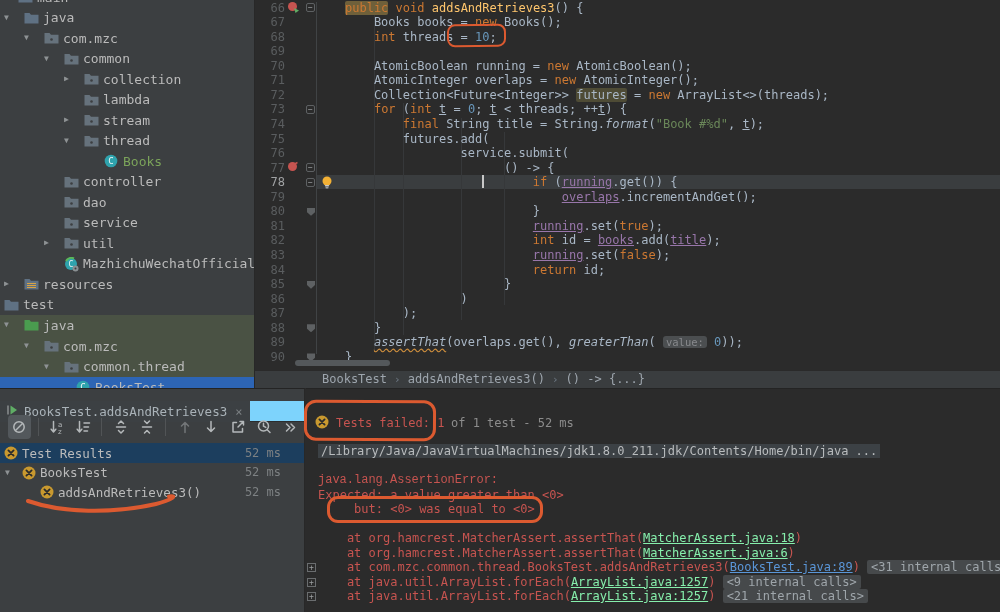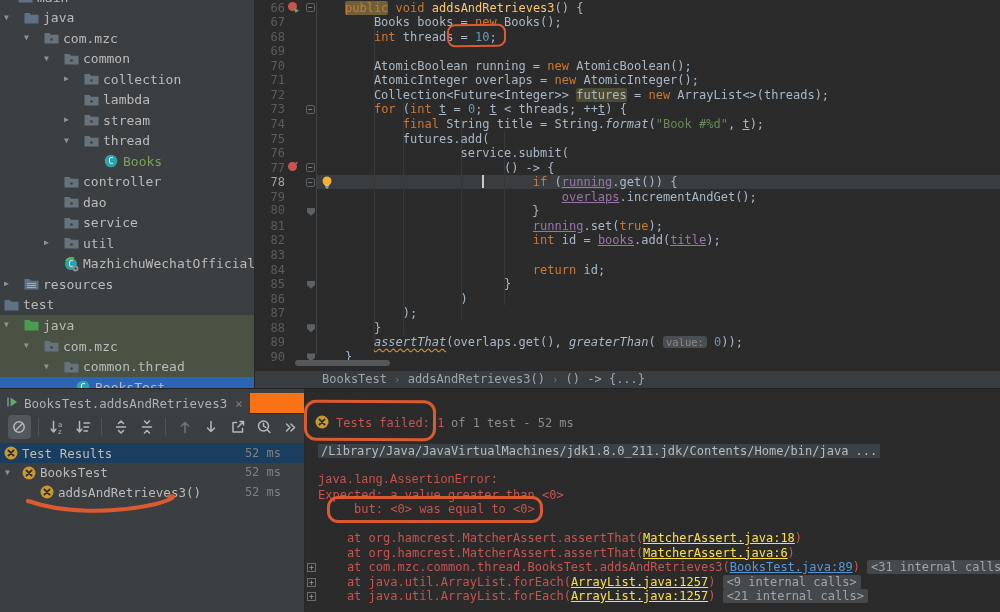--- a/index.html
+++ b/index.html
@@ -46,21 +46,21 @@
   #editor-caret { position:absolute; left:227px; top:175px; width:2px; height:13px; background:#C8C8C8; }
   #editor-hscroll { position:absolute; left:40px; top:360px; width:95px; height:6px; background:#54585B; border-radius:3px; }
   
   #breadcrumb { position:absolute; left:255px; top:370px; width:745px; height:18px; background:#3A3D3F;
                 border-top:1px solid #2A2A2A; line-height:17px; white-space:nowrap; padding-left:67px; }
   .bc-item { color:#9DA5AD; font-size:12px; }
   .bc-sep { color:#6F7A85; margin:0 7px; font-size:11px; }
   
   #bottom-left { position:absolute; left:0; top:388px; width:305px; height:224px; background:#3C3F41;
                  border-top:1px solid #242424; border-right:1px solid #282828; overflow:hidden; }
-  #run-tab-bar { position:absolute; left:0; top:4px; width:100%; height:21px; background:#f97316; border-bottom:1px solid #2A2D2F; }
+  #run-tab-bar { position:absolute; left:0; top:12px; width:100%; height:21px; background:#7dd3fc; border-bottom:1px solid #2A2D2F; }
   .run-tab { position:absolute; left:0; top:0; height:21px; background:#3C4043; padding:0 8px 0 6px;
              display:flex; align-items:center; gap:6px; }
   .run-tab .lbl { color:#A9B2B8; font-size:12.5px; }
   .tab-close { color:#7C8184; font-size:12px; margin-left:2px; }
   #test-toolbar { position:absolute; left:0; top:22px; width:100%; height:32px; display:flex; align-items:center; padding-left:6px; }
   .tb-btn { width:24px; height:24px; display:flex; align-items:center; justify-content:center; border-radius:4px; margin:0 2px; }
   .tb-btn.selected { background:#53585C; }
   .tb-btn.disabled { opacity:0.45; }
   .tb-div { width:1px; height:18px; background:#515456; margin:0 5px; }
   #test-tree { position:absolute; left:0; top:54px; width:100%; height:170px; }
@@ -74,21 +74,21 @@
   #bottom-right { position:absolute; left:306px; top:388px; width:694px; height:224px; background:#2B2B2B;
                   border-top:1px solid #242424; overflow:hidden; }
   #console-header { position:absolute; left:0; top:26px; height:16px; white-space:nowrap; }
   #console-header .hicon { position:absolute; left:9px; top:0px; }
   .hdr-failed { position:absolute; left:30px; top:1px; color:#C75450; }
   .hdr-rest { position:absolute; left:145px; top:1px; color:#8C8C8C; }
   .console-line { position:absolute; left:0; width:694px; height:25px; white-space:pre; }
   .console-line .ln { position:absolute; left:12px; top:0; white-space:pre; }
   .cs-r { color:#C75450; }
   .cs-g { color:#B9BCBE; }
-  .cs-lg { color:#fde047; text-decoration:underline; }
+  .cs-lg { color:#86efac; text-decoration:underline; }
   .cs-lb { color:#5A96D8; text-decoration:underline; }
   .cs-chip { background:#46494B; color:#9FA6AB; padding:0 4px; border-radius:2px; }
   .strip { background:#3C4145; padding:0 3px; }
   .plusbox { position:absolute; left:1px; top:3px; width:9px; height:9px; border:1px solid #6A6D6F;
              color:#9DA0A2; font-size:8px; line-height:7px; text-align:center; background:#2B2B2B; }
   
   .ann-box { position:absolute; border:3px solid #DC5A30; border-radius:10px; }
   #ann-threads { left:447px; top:24px; width:59px; height:23px; border-width:2.5px; border-radius:8px; transform:rotate(-0.6deg); }
   #ann-tests-failed { left:304px; top:400px; width:132px; height:41px; border-width:3.5px; border-radius:12px; transform:rotate(0.3deg); }
   #ann-but-equal { left:327px; top:496px; width:216px; height:27px; border-radius:11px; }
@@ -326,35 +326,36 @@
               <circle cx="6" cy="5" r="4.5" fill="#F3B135"></circle>
               <rect x="3.8" y="9" width="4.4" height="1.6" rx="0.8" fill="#C8CACC"></rect>
               <rect x="4.4" y="11" width="3.2" height="1.4" rx="0.7" fill="#9DA0A2"></rect>
             </svg></div>
           <div class="ctext"><span class="">                          </span><span class="tk-kw">if</span><span class=""> (</span><span class="tk-f">running</span><span class="">.get()) {</span></div>
         </div>
         <div class="code-line" style="top: 189.28px;">
           <div class="lnum">79</div>
           <div class="ctext"><span class="">                              </span><span class="tk-f">overlaps</span><span class="">.incrementAndGet();</span></div>
         </div>
-        <div class="code-line" style="top: 203.84px; font-family: Liberation Mono, monospace;">
+        <div class="code-line" style="top: 203.84px;">
           <div class="lnum">80</div>
           <div class="fold-end"></div>
           <div class="ctext"><span class="">                          }</span></div>
         </div>
         <div class="code-line" style="top: 218.4px;">
           <div class="lnum">81</div>
           <div class="ctext"><span class="">                          </span><span class="tk-f">running</span><span class="">.set(</span><span class="tk-kw">true</span><span class="">);</span></div>
         </div>
         <div class="code-line" style="top: 232.96px;">
           <div class="lnum">82</div>
           <div class="ctext"><span class="">                          </span><span class="tk-kw">int</span><span class=""> id = </span><span class="tk-f">books</span><span class="">.add(</span><span class="tk-f">title</span><span class="">);</span></div>
         </div>
         <div class="code-line" style="top: 247.52px;">
           <div class="lnum">83</div>
+          <div class="ctext"><span class="">                          </span><span class="tk-f">running</span><span class="">.set(</span><span class="tk-kw">false</span><span class="">);</span></div>
         </div>
         <div class="code-line" style="top: 262.08px;">
           <div class="lnum">84</div>
           <div class="ctext"><span class="">                          </span><span class="tk-kw">return</span><span class=""> id;</span></div>
         </div>
         <div class="code-line" style="top: 276.64px;">
           <div class="lnum">85</div>
           <div class="fold-end"></div>
           <div class="ctext"><span class="">                      }</span></div>
         </div>

